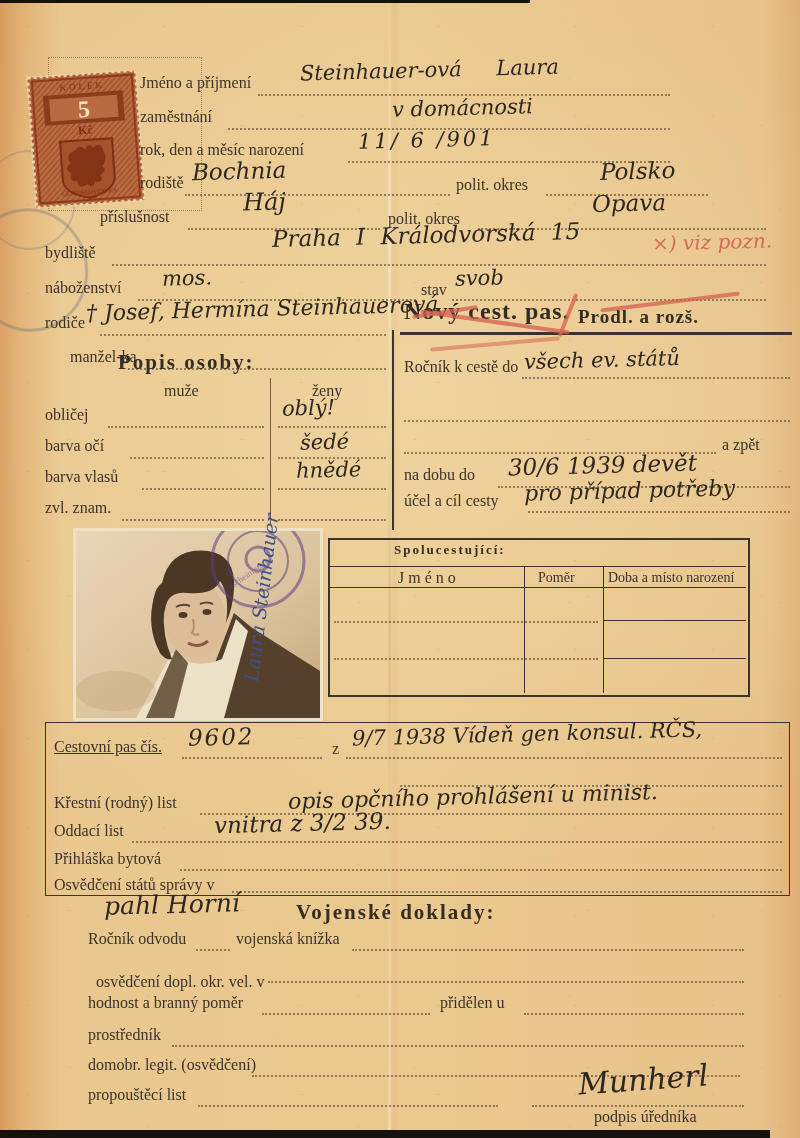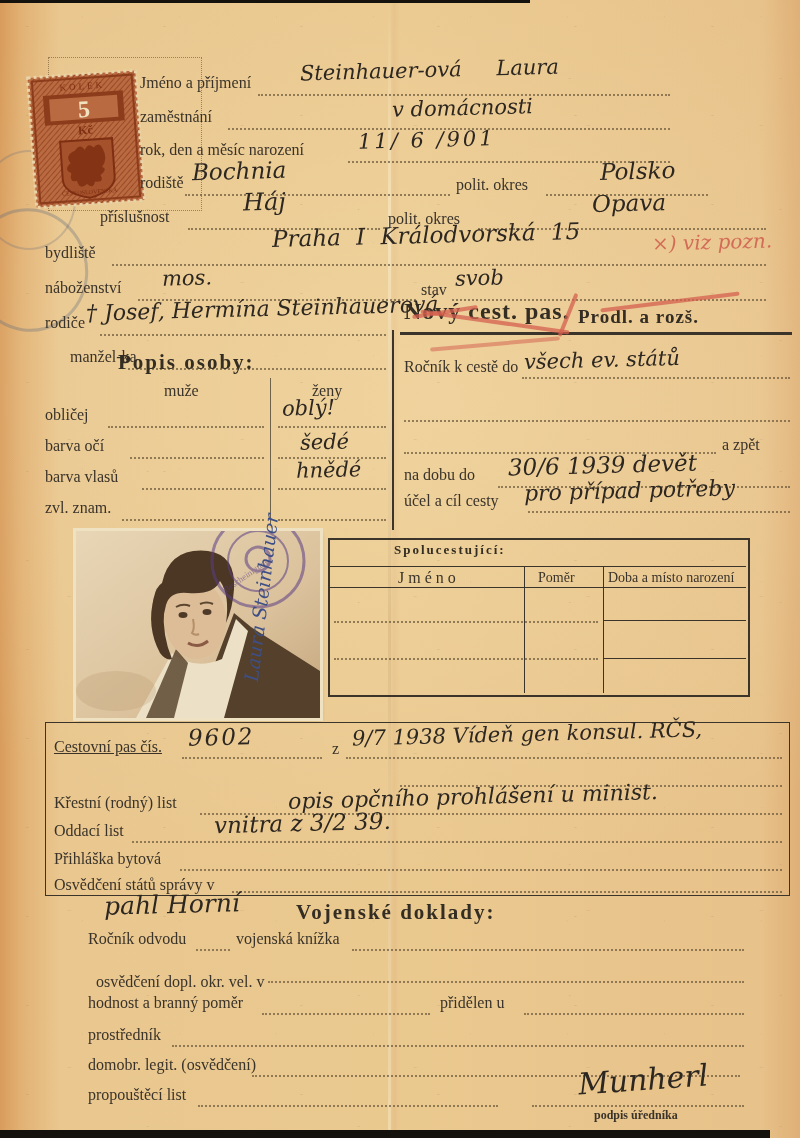--- a/index.html
+++ b/index.html
@@ -254,14 +254,14 @@
   <div class="dot" style="left:172px;top:1045px;width:572px;"></div>
 
   <span class="lbl" style="left:88px;top:1056px;">domobr. legit. (osvědčení)</span>
   <div class="dot" style="left:252px;top:1075px;width:488px;"></div>
 
   <span class="lbl" style="left:88px;top:1086px;">propouštěcí list</span>
   <div class="dot" style="left:198px;top:1105px;width:300px;"></div>
 
   <div class="dot" style="left:532px;top:1105px;width:212px;"></div>
   <span class="hw" style="left:578px;top:1062px;font-size:30px;transform:rotate(-4deg);">Munherl</span>
-  <span class="lbl" style="left:594px;top:1108px;font-size:12px;font-weight:bold;text-align:right;">podpis úředníka</span>
+  <span class="lbl" style="left:594px;top:1108px;font-size:16px;font-weight:normal;text-align:right;">podpis úředníka</span>
 </div>
 
 </body></html>

